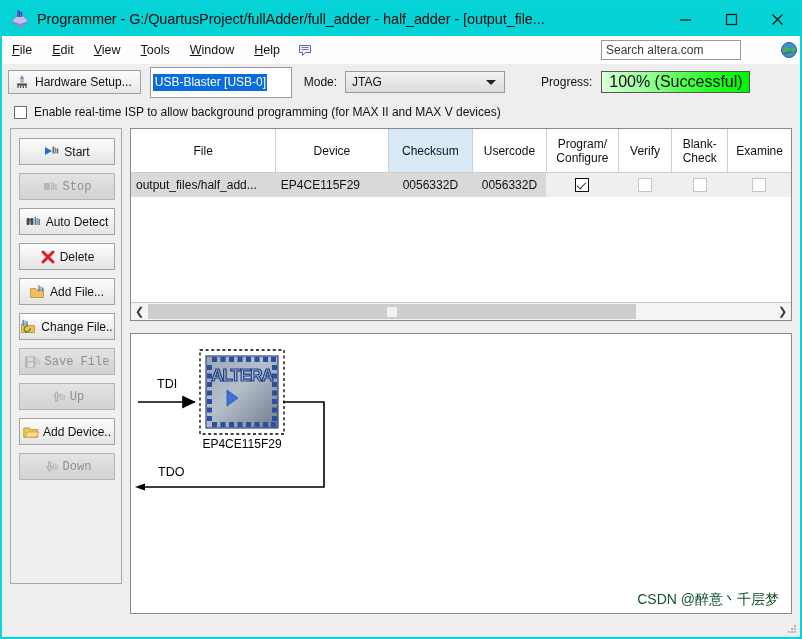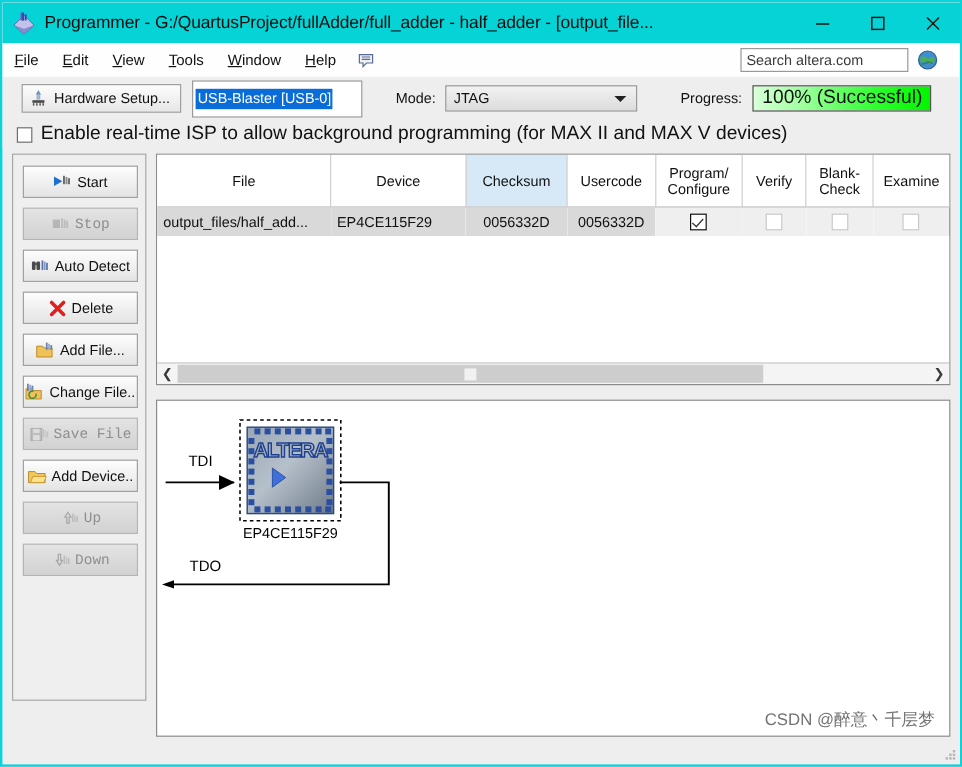--- a/index.html
+++ b/index.html
@@ -76,21 +76,22 @@
   .menu-item u { text-decoration: underline; }
   #menu-note-icon {
     margin-left: 8px;
     width: 16px; height: 16px;
     display: flex; align-items: center;
   }
   #menu-right {
     margin-left: auto;
     display: flex;
     align-items: center;
-    padding-right: 18px;
+    padding-right: 2px;
+    gap: 32px;
   }
   #search-input {
     width: 140px;
     height: 20px;
     box-sizing: border-box;
     border: 1px solid #999;
     background: #fff;
     font-family: "Liberation Sans", sans-serif;
     font-size: 12px;
     padding: 0 4px;
@@ -106,21 +107,21 @@
 
   
   #toolstrip {
     background: #eeeeee;
     padding: 6px 0 0 0;
   }
   #toolrow {
     display: flex;
     align-items: center;
     height: 24px;
-    padding-left: 16px;
+    padding-left: 6px;
   }
   #hw-setup-btn {
     height: 24px;
     box-sizing: border-box;
     background: linear-gradient(#fcfcfc, #e7e7e7);
     border: 1px solid #a0a0a0;
     display: flex;
     align-items: center;
     padding: 0 8px 0 5px;
     font-size: 12px;
@@ -141,21 +142,21 @@
   }
   #hw-field-value {
     background: #0a6cd8;
     color: #ffffff;
     font-size: 12px;
     padding: 1px 1px 1px 2px;
     white-space: nowrap;
     line-height: 15px;
   }
   #mode-label {
-    margin-left: 28px;
+    margin-left: 12px;
     font-size: 12px;
     color: #111;
   }
   #mode-select {
     margin-left: 8px;
     width: 160px;
     height: 22px;
     box-sizing: border-box;
     border: 1px solid #9a9a9a;
     background: linear-gradient(#f2f2f2, #dcdcdc);
@@ -203,21 +204,21 @@
     margin-bottom: 5px;
   }
   #isp-checkbox {
     width: 13px; height: 13px;
     box-sizing: border-box;
     border: 1px solid #6d6d6d;
     background: #fff;
     margin-right: 7px;
     flex: none;
   }
-  #isp-label { font-size: 16px; color: #111; }
+  #isp-label { font-size: 12px; color: #111; }
 
   
   #body-area {
     position: relative;
     height: 486px;
     padding: 0 8px 0 8px;
     display: flex;
     gap: 8px;
     box-sizing: border-box;
   }
@@ -378,21 +379,21 @@
     overflow: hidden;
   }
   #chain-svg { position: absolute; left: 0; top: 0; }
 
   
   #watermark {
     position: absolute;
     right: 12px;
     bottom: 4px;
     font-size: 14px;
-    color: #737373;
+    color: #14532d;
     white-space: nowrap;
     pointer-events: none;
   }
   #resize-grip {
     position: absolute;
     right: 3px; bottom: 3px;
     width: 10px; height: 10px;
   }
   .grip-dot { position: absolute; width: 2px; height: 2px; background: #b5b5b5; }
 </style>
@@ -576,40 +577,40 @@
             <rect x="2.6" y="3.4" width="5.4" height="3.4" fill="#dcdcdc"></rect>
             <rect x="2.6" y="8.6" width="5.4" height="4.4" fill="#e4e4e4"></rect>
             <rect x="10.3" y="3.5" width="1.4" height="7" fill="#a8a8a8"></rect>
             <rect x="12" y="4.5" width="1.4" height="6" fill="#b8b8b8"></rect>
             <rect x="13.7" y="5.5" width="1.4" height="5" fill="#a8a8a8"></rect>
           </svg>
         </span>
         <span>Save File</span>
       </div>
 
-      <div class="side-btn">
-        <span class="sbi">
-          <svg width="16" height="16" viewBox="0 0 16 16">
-            <path d="M0.8 4 h5.4 l1.2 1.6 h7.2 v7.6 h-13.8 z" fill="#f2c75c" stroke="#b9892a" stroke-width="0.8"></path>
-            <path d="M2.4 13.2 l2 -5.2 h11.2 l-2 5.2 z" fill="#ffe08a" stroke="#c79a33" stroke-width="0.8"></path>
-          </svg>
-        </span>
-        <span>Add Device..</span>
-      </div>
-
       <div class="side-btn disabled">
         <span class="sbi">
           <svg width="16" height="16" viewBox="0 0 16 16">
             <path d="M4 7 L6.6 3 L9.2 7 H7.6 V12 H5.6 V7 Z" fill="none" stroke="#6f6f6f" stroke-width="1.1"></path>
             <rect x="10" y="4" width="1.3" height="7" fill="#9a9a9a"></rect>
             <rect x="11.8" y="5" width="1.3" height="6" fill="#aaaaaa"></rect>
             <rect x="13.6" y="6" width="1.3" height="5" fill="#9a9a9a"></rect>
           </svg>
         </span>
         <span>Up</span>
+      </div>
+
+      <div class="side-btn">
+        <span class="sbi">
+          <svg width="16" height="16" viewBox="0 0 16 16">
+            <path d="M0.8 4 h5.4 l1.2 1.6 h7.2 v7.6 h-13.8 z" fill="#f2c75c" stroke="#b9892a" stroke-width="0.8"></path>
+            <path d="M2.4 13.2 l2 -5.2 h11.2 l-2 5.2 z" fill="#ffe08a" stroke="#c79a33" stroke-width="0.8"></path>
+          </svg>
+        </span>
+        <span>Add Device..</span>
       </div>
 
       <div class="side-btn disabled">
         <span class="sbi">
           <svg width="16" height="16" viewBox="0 0 16 16">
             <path d="M4 8 L6.6 12 L9.2 8 H7.6 V3 H5.6 V8 Z" fill="none" stroke="#6f6f6f" stroke-width="1.1"></path>
             <rect x="10" y="4" width="1.3" height="7" fill="#9a9a9a"></rect>
             <rect x="11.8" y="5" width="1.3" height="6" fill="#aaaaaa"></rect>
             <rect x="13.6" y="6" width="1.3" height="5" fill="#9a9a9a"></rect>
           </svg>

